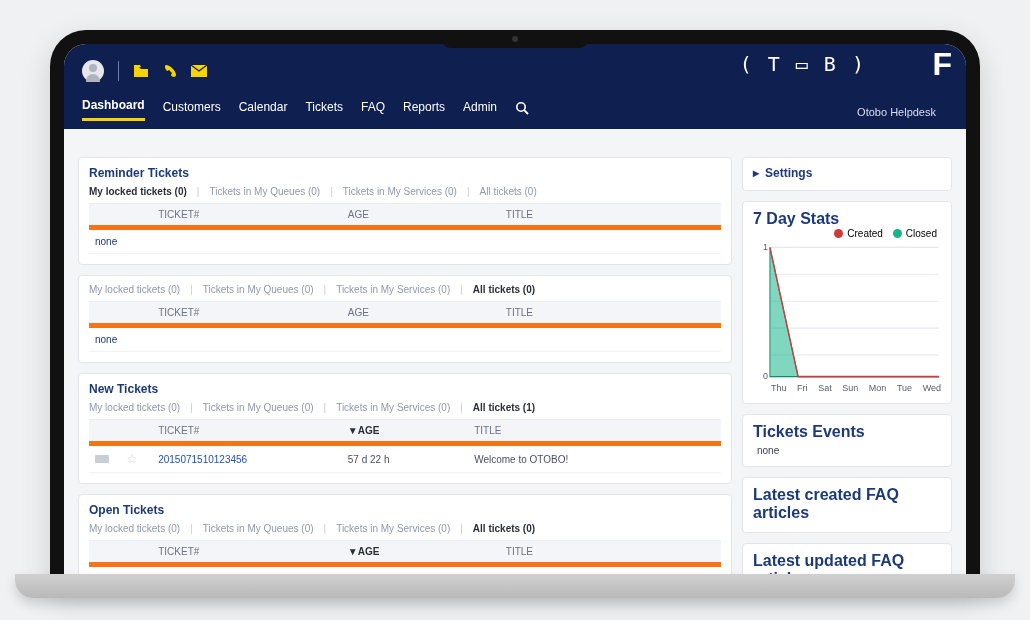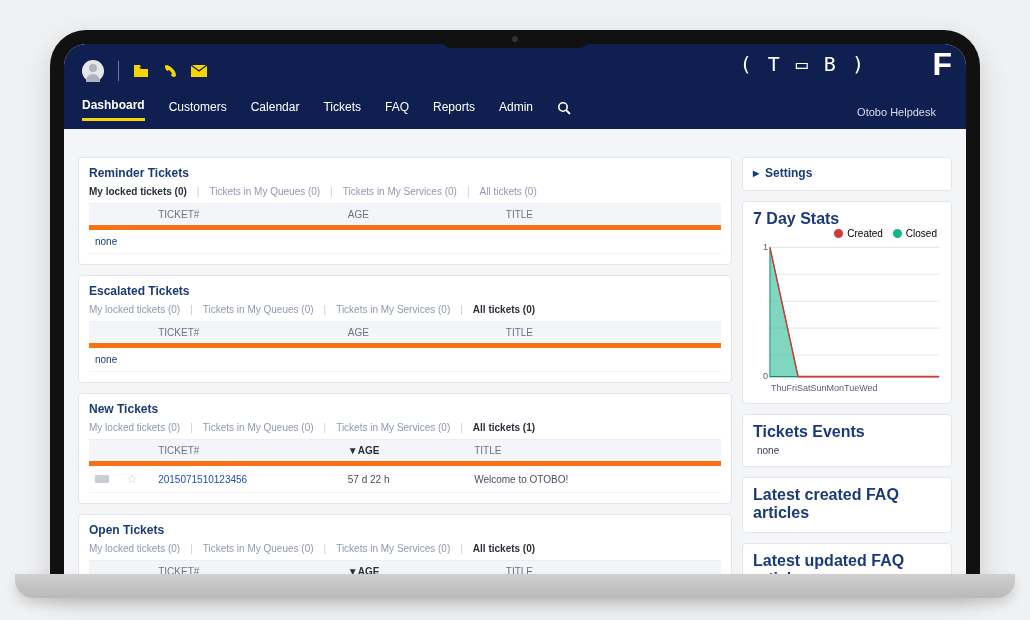--- a/index.html
+++ b/index.html
@@ -30,21 +30,21 @@
   .header-top { display: flex; align-items: center; gap: 14px; height: 34px; }
   .avatar { width: 22px; height: 22px; border-radius: 50%; background: #e6e7ea; position: relative; }
   .avatar::before { content:""; position:absolute; top:4px; left:50%; transform:translateX(-50%); width:8px; height:8px; border-radius:50%; background:#b0b4bd; }
   .avatar::after  { content:""; position:absolute; bottom:0; left:50%; transform:translateX(-50%); width:14px; height:8px; border-radius:8px 8px 0 0; background:#b0b4bd; }
   .vdiv { width:1px; height:20px; background:#6b7aa7; }
   .tool-icons { display:flex; gap:14px; align-items:center; }
   .tool-icons .ico { color: #f5d400; cursor: pointer; }
   .logo { position:absolute; right:100px; top:8px; letter-spacing:2px; font-size:20px; font-weight:300; font-family: monospace; }
   .bigF { position:absolute; right:14px; top:2px; font-size:32px; font-weight:700; color:#fff; }
   .brandline { position:absolute; right:30px; top:62px; font-size:11px; color:#d9ddec; }
-  .nav { display:flex; gap:24px; align-items:center; margin-top:10px; font-size:12px; padding-bottom:8px; }
+  .nav { display:flex; gap:18px; align-items:center; margin-top:10px; font-size:12px; padding-bottom:8px; }
   .nav a { color:#fff; text-decoration:none; cursor:pointer; padding-bottom:6px; }
   .nav a.active { border-bottom: 3px solid #f5d400; font-weight:600; }
   .search-ico { color:#fff; cursor:pointer; }
 
   
   .content { display:flex; gap:10px; padding: 28px 14px; }
   .col-left { flex: 1 1 auto; display:flex; flex-direction:column; gap:10px; }
   .col-right { width: 210px; display:flex; flex-direction:column; gap:10px; }
 
   .card { background:#fff; border:1px solid #e3e5ea; border-radius:4px; padding:8px 10px 10px 10px; }
@@ -69,21 +69,21 @@
   .none { font-size:10px; color:#3b4254; padding:4px 2px 0 4px; }
 
   
   .chart-wrap { position:relative; width:100%; height:165px; }
   .chart-legend { position:absolute; right:4px; top:0; font-size:10px; display:flex; gap:10px; }
   .lg { display:flex; align-items:center; gap:4px; }
   .dot { width:9px; height:9px; border-radius:50%; display:inline-block; }
   .dot.red { background:#d13a3a; }
   .dot.grn { background:#17b48a; }
   svg.chart { position:absolute; left:0; top:14px; width:100%; height:140px; }
-  .axis-lbls { position:absolute; bottom:0; left:18px; right:0; display:flex; justify-content:flex-start; font-size:9px; color:#5a6175; }
+  .axis-lbls { position:absolute; bottom:0; left:18px; right:0; display:flex; justify-content:space-between; font-size:9px; color:#5a6175; }
   .ytick0 { position:absolute; left:10px; bottom:12px; font-size:9px; color:#5a6175; }
   .ytick1 { position:absolute; left:10px; top:14px; font-size:9px; color:#5a6175; }
 
   .ico svg { display:block; }
 </style>
 </head>
 <body>
 
 <div class="laptop">
   <div class="notch"></div>
@@ -158,21 +158,20 @@
               </thead>
             <tbody>
                 <tr class="empty">
                   <td colspan="4">none</td>
                 </tr>
               </tbody>
           </table>
         </div>
 
         <div class="card">
-          <h3>Escalated Tickets</h3>
           <div class="tabs">
             <span>My locked tickets (0)</span>
               <span class="sep">|</span>
             <span>Tickets in My Queues (0)</span>
               <span class="sep">|</span>
             <span>Tickets in My Services (0)</span>
               <span class="sep">|</span>
             <span class="sel">All tickets (0)</span>
           </div>
           <table>

